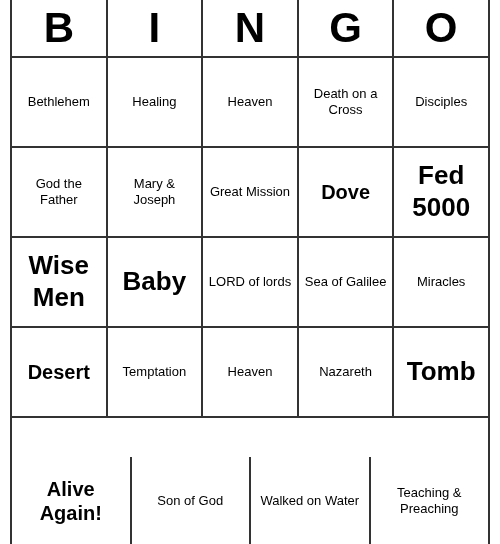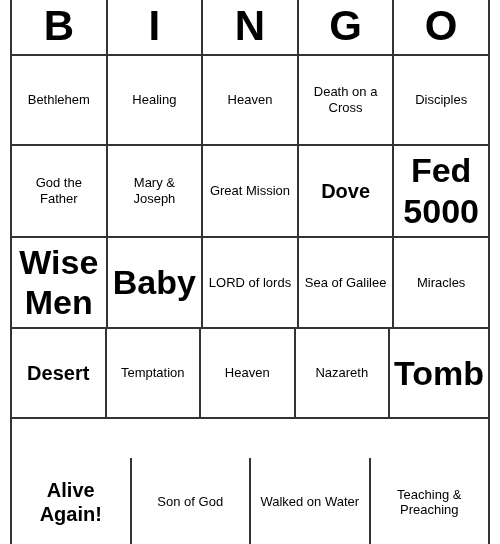--- a/index.html
+++ b/index.html
@@ -57,21 +57,21 @@
       line-height: 1.2;
     }
     .bingo-cell:last-child {
       border-right: none;
     }
     .bingo-cell.large {
       font-size: 20px;
       font-weight: bold;
     }
     .bingo-cell.xlarge {
-      font-size: 34px;
+      font-size: 26px;
       font-weight: bold;
     }
   </style>
 </head>
 <body>
 
 <div class="bingo-card">
   <div class="bingo-header">
   <div class="header-cell">B</div>
       <div class="header-cell">I</div>

